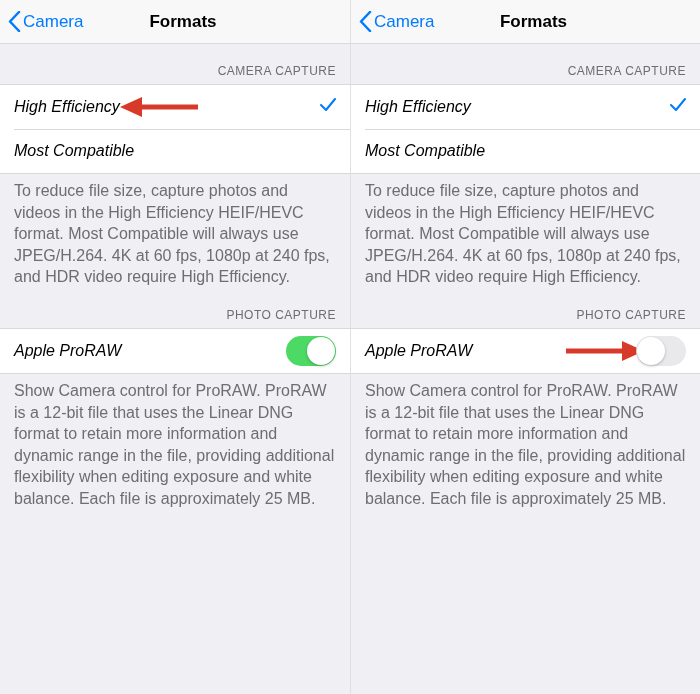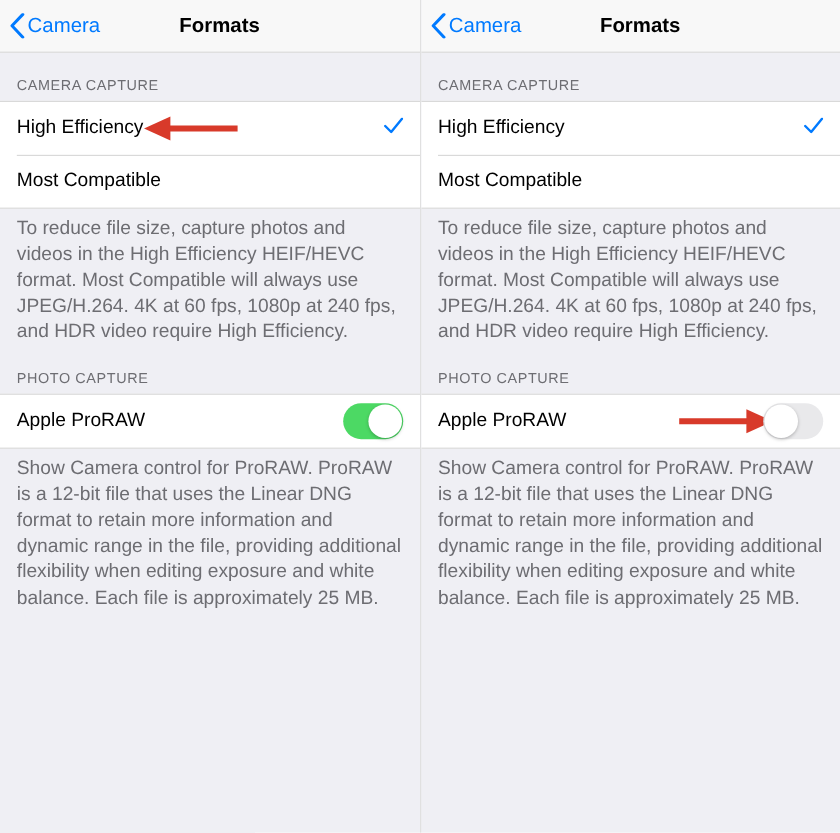--- a/index.html
+++ b/index.html
@@ -43,22 +43,23 @@
       font-size: 17px;
       font-weight: 600;
       color: #000;
       pointer-events: none;
     }
     .section-header {
       font-size: 12px;
       color: #6d6d72;
       letter-spacing: 0.5px;
       padding: 20px 14px 6px 14px;
-    }
-    .cell-group { background: #fff; border-top: 1px solid #d9d9d9; border-bottom: 1px solid #d9d9d9; }
+      text-align: right;
+    }
+    .cell-group { background: #fff; border-top: 1px solid #d9d9d9; border-bottom: 1px solid #d9d9d9; font-style: italic; }
     .cell {
       min-height: 44px;
       display: flex;
       align-items: center;
       padding: 0 14px;
       position: relative;
       font-size: 16px;
       color: #000;
     }
     .cell + .cell::before {

